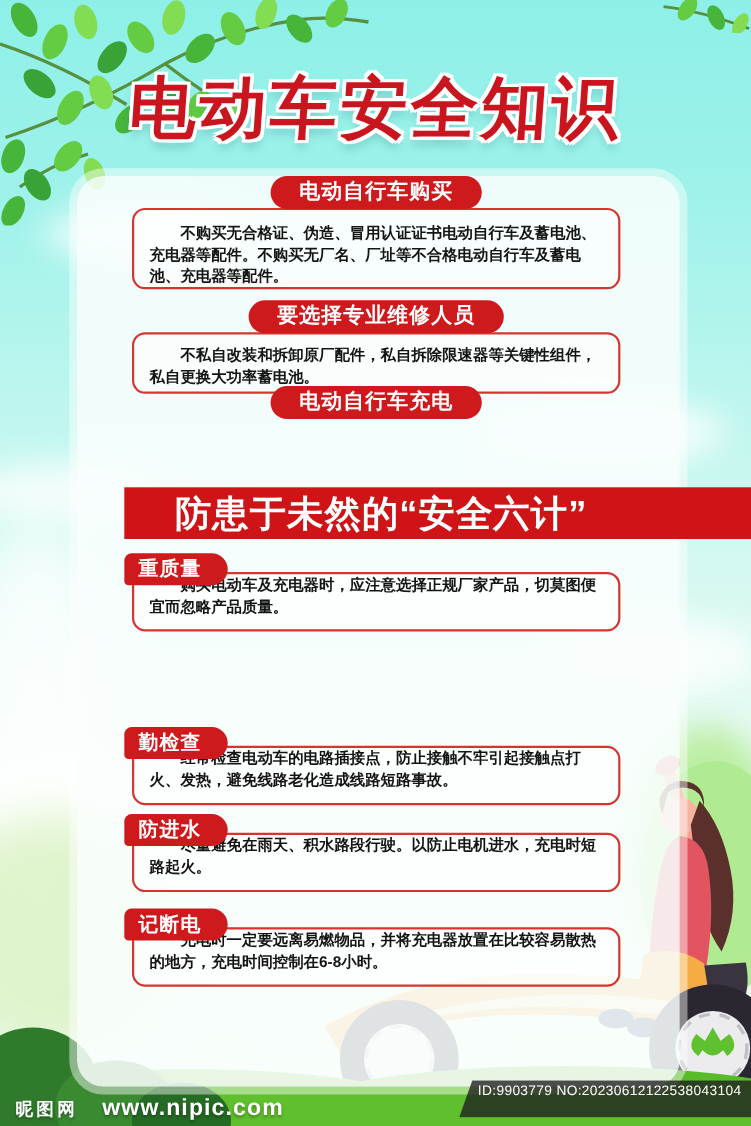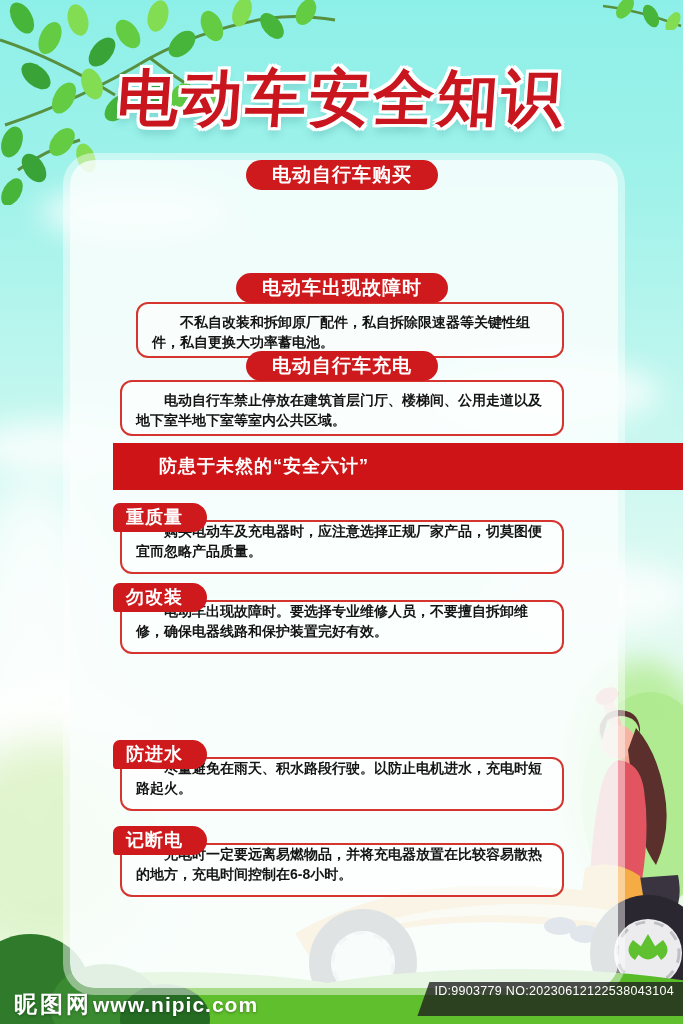--- a/index.html
+++ b/index.html
@@ -49,41 +49,41 @@
     background:#CE1A1C;color:#fff;font-weight:bold;font-size:19px;line-height:30px;height:30px;
     padding:0 26px;border-radius:17px;letter-spacing:1px;
   }
   .info-box,.tip-box{
     background:rgba(255,255,255,.55);border:2px solid #D5352E;border-radius:12px;
     font-size:14px;font-weight:bold;color:#141414;line-height:19.5px;
     padding:0 12px 0 14px;box-sizing:border-box;
   }
   .info-box p,.tip-box p{margin:0;text-indent:2em;}
   .is1{top:15px;} .is1 .info-box{margin-top:14px;height:74px;padding-top:11px;}
-  .is2{top:128px;} .is2 .info-box{margin-top:14px;height:56px;padding-top:9px;margin-left:16px;}
+  .is2{top:128px;} .is2 .info-box{margin-top:14px;height:56px;padding-top:9px;}
   .is3{top:206px;} .is3 .info-box{margin-top:14px;height:56px;padding-top:9px;}
   .banner{
     position:absolute;left:43px;top:283px;width:570px;height:47px;z-index:1;
-    background:#CE1417;color:#fff;font-weight:900;font-size:18px;line-height:47px;
+    background:#CE1417;color:#fff;font-weight:900;font-size:33px;line-height:47px;
     padding-left:46px;letter-spacing:1px;box-sizing:border-box;white-space:nowrap;
   }
   .tip-section{position:absolute;left:50px;width:444px;}
   .tip-badge{
     position:relative;z-index:2;display:inline-block;margin-left:-7px;white-space:nowrap;
     background:#CE1A1C;color:#fff;font-weight:bold;font-size:18px;line-height:29px;height:29px;
     padding:0 24px 0 13px;border-radius:7px 15px 15px 4px;letter-spacing:1px;
   }
   .tip-box{margin-top:-12px;height:54px;}
   .t1{top:343px;} .t2{top:423px;} .t3{top:501px;} .t4{top:580px;} .t5{top:666px;} .t6{top:736px;}
   
   .wm-left{
     position:absolute;left:14px;bottom:4px;color:#fff;font-weight:bold;font-size:21px;z-index:9;
     text-shadow:0 1px 3px rgba(0,0,0,.35);letter-spacing:1px;
   }
-  .wm-left .site{font-size:23px;letter-spacing:3px;margin-right:1px;}
+  .wm-left .site{font-size:16px;letter-spacing:3px;margin-right:22px;}
   .wm-right{
     position:absolute;right:0;bottom:8px;z-index:9;height:34px;line-height:19px;
     background:rgba(30,30,30,.78);color:#fff;font-size:12.5px;padding:0 9px 0 17px;
     clip-path:polygon(12px 0,100% 0,100% 100%,0 100%);letter-spacing:.3px;
   }
 </style>
 </head>
 <body>
 
 <div class="poster">
@@ -180,52 +180,52 @@
       <ellipse cx="70" cy="22" rx="6" ry="11" fill="#82DD52" transform="rotate(30 70 22)"></ellipse>
     </svg>
   </div>
 
   <div class="title">电动车安全知识</div>
 
   <div class="card">
 
     <div class="info-section is1">
       <div class="info-badge">电动自行车购买</div>
+      <div class="info-box">
+        <p>不购买无合格证、伪造、冒用认证证书电动自行车及蓄电池、充电器等配件。不购买无厂名、厂址等不合格电动自行车及蓄电池、充电器等配件。</p>
+      </div>
     </div>
 
     <div class="info-section is2">
-      <div class="info-badge">电动车出现故障时</div>
+      <div class="info-badge">要选择专业维修人员</div>
       <div class="info-box">
         <p>不私自改装和拆卸原厂配件，私自拆除限速器等关键性组件，私自更换大功率蓄电池。</p>
       </div>
     </div>
 
     <div class="info-section is3">
       <div class="info-badge">电动自行车充电</div>
-      <div class="info-box">
-        <p>电动自行车禁止停放在建筑首层门厅、楼梯间、公用走道以及地下室半地下室等室内公共区域。</p>
-      </div>
     </div>
 
     <div class="banner">防患于未然的“安全六计”</div>
 
     <div class="tip-section t1">
       <div class="tip-badge">重质量</div>
       <div class="tip-box">
         <p>购买电动车及充电器时，应注意选择正规厂家产品，切莫图便宜而忽略产品质量。</p>
       </div>
     </div>
 
-    <div class="tip-section t2">
-      <div class="tip-badge">勿改装</div>
-      <div class="tip-box">
-        <p>电动车出现故障时。要选择专业维修人员，不要擅自拆卸维修，确保电器线路和保护装置完好有效。</p>
-      </div>
-    </div>
-
+
+    <div class="tip-section t3">
+      <div class="tip-badge">勤检查</div>
+      <div class="tip-box">
+        <p>经常检查电动车的电路插接点，防止接触不牢引起接触点打火、发热，避免线路老化造成线路短路事故。</p>
+      </div>
+    </div>
 
     <div class="tip-section t4">
       <div class="tip-badge">防进水</div>
       <div class="tip-box">
         <p>尽量避免在雨天、积水路段行驶。以防止电机进水，充电时短路起火。</p>
       </div>
     </div>
 
     <div class="tip-section t5">
       <div class="tip-badge">记断电</div>

